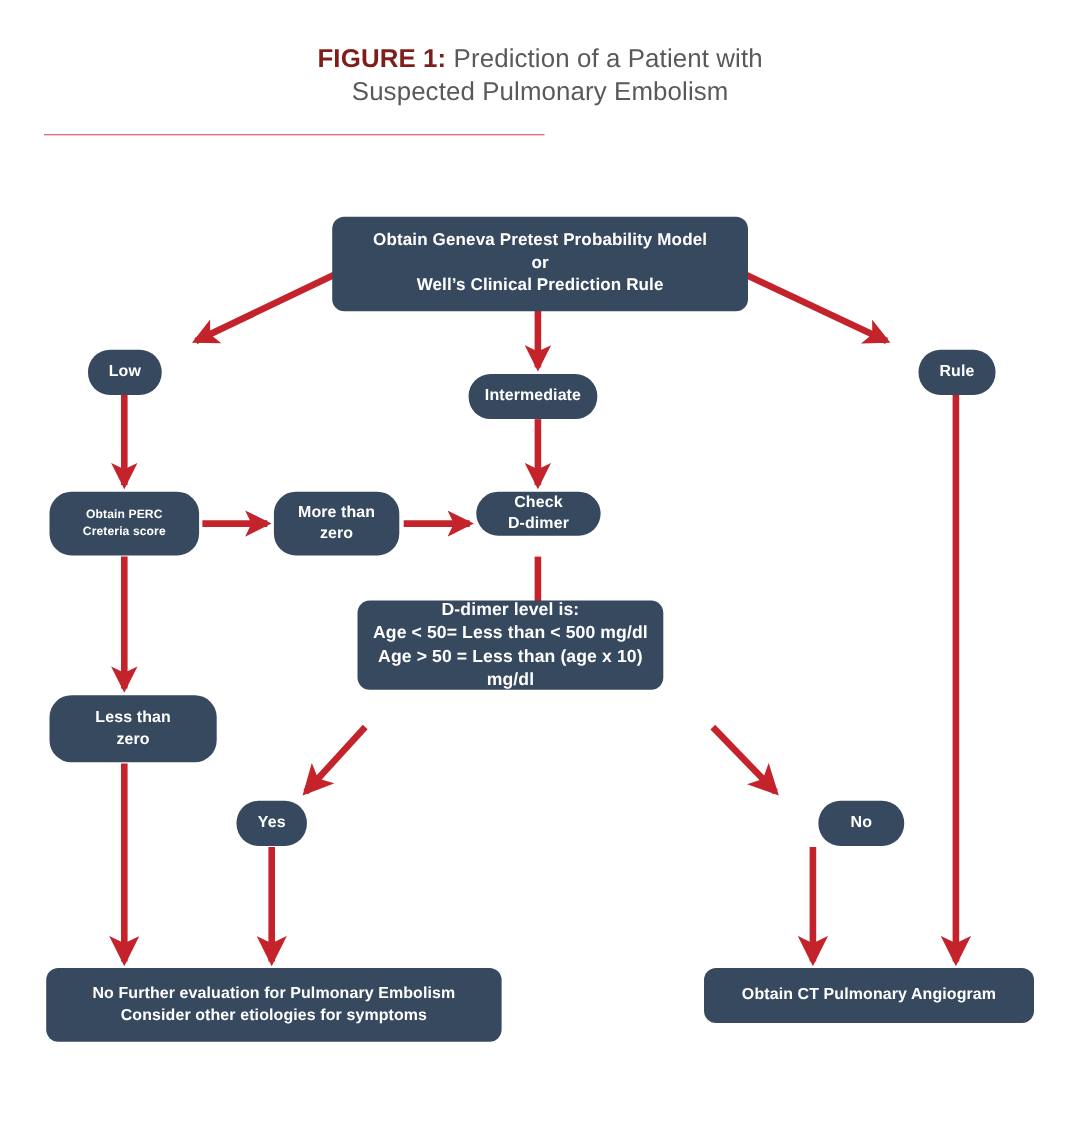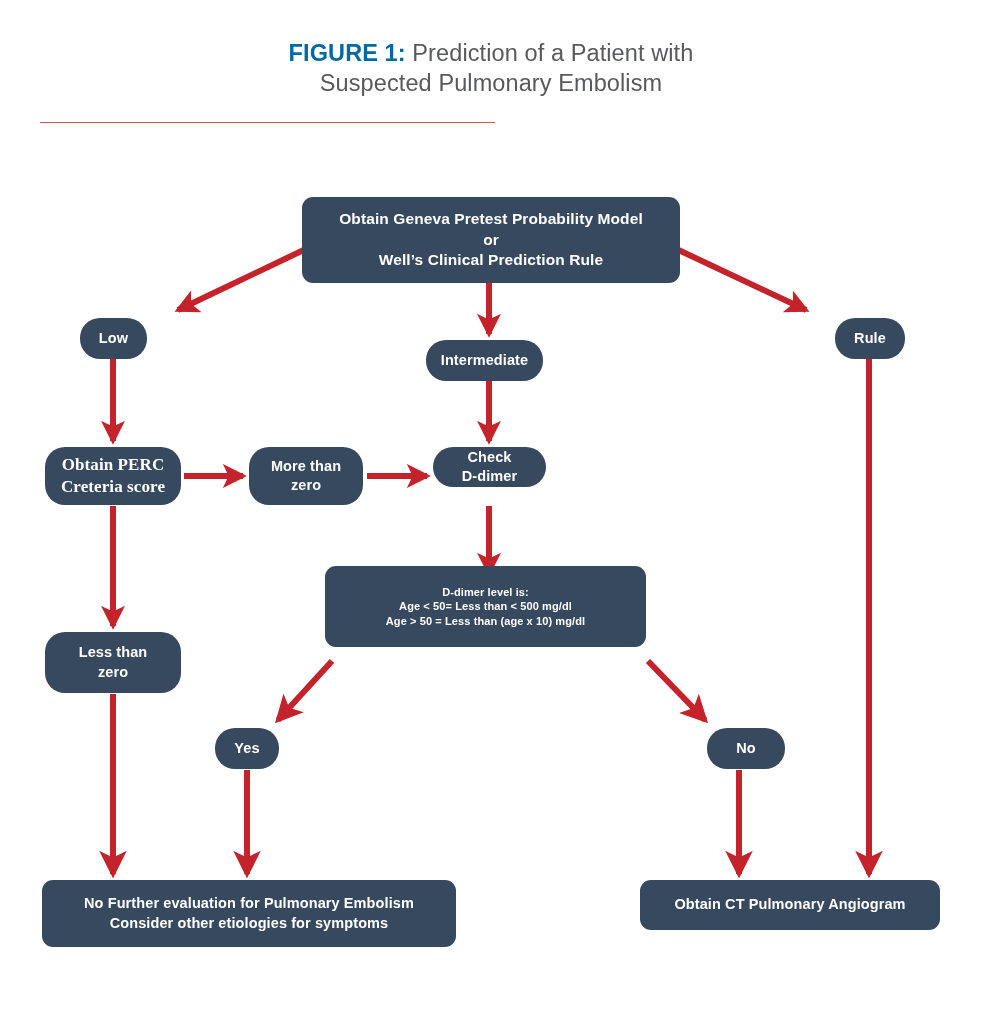--- a/index.html
+++ b/index.html
@@ -25,21 +25,21 @@
     text-align: center;
   }
   .title-line {
     font-size: 23.5px;
     line-height: 30px;
     color: #58595B;
     font-weight: 400;
     letter-spacing: 0.1px;
   }
   .title-figure {
-    color: #0369a1;
+    color: #7f1d1d;
     font-weight: 700;
   }
   #title-rule {
     position: absolute;
     left: 40px;
     top: 122px;
     width: 455px;
     height: 1px;
     background: #D6534F;
   }
@@ -78,27 +78,27 @@
   .node .node-text {
     display: block;
     white-space: pre-line;
     line-height: 1.32;
   }
 
   .n-root      { left: 302px; top: 161px; width: 378px; height: 86px;  font-size: 15.5px; border-radius: 11px; margin-top: 36px; }
   .n-low       { left: 80px;  top: 318px; width: 67px;  height: 41px;  font-size: 14.5px; }
   .n-interm    { left: 426px; top: 340px; width: 117px; height: 41px;  font-size: 14.5px; }
   .n-high      { left: 835px; top: 318px; width: 70px;  height: 41px;  font-size: 14.5px; }
-  .n-perc      { left: 45px;  top: 447px; width: 136px; height: 58px;  font-size: 17px; font-family: Liberation Serif, serif; }
+  .n-perc      { left: 45px;  top: 447px; width: 136px; height: 58px;  font-size: 11px; }
   .n-morezero  { left: 249px; top: 447px; width: 114px; height: 58px;  font-size: 14.5px; justify-content: center; }
   .n-checkdd   { left: 433px; top: 447px; width: 113px; height: 40px;  font-size: 14.5px; }
-  .n-ddlevel   { left: 325px; top: 566px; width: 321px; height: 81px;  font-size: 11px; border-radius: 11px; }
-  .n-lesszero  { left: 45px;  top: 632px; width: 136px; height: 61px;  font-size: 14.5px; }
+  .n-ddlevel   { left: 325px; top: 546px; width: 278px; height: 81px;  font-size: 16px; border-radius: 11px; }
+  .n-lesszero  { left: 45px;  top: 632px; width: 152px; height: 61px;  font-size: 14.5px; }
   .n-yes       { left: 215px; top: 728px; width: 64px;  height: 41px;  font-size: 14.5px; }
-  .n-no        { left: 707px; top: 728px; width: 78px;  height: 41px;  font-size: 14.5px; }
+  .n-no        { left: 744px; top: 728px; width: 78px;  height: 41px;  font-size: 14.5px; }
   .n-nofurther { left: 42px;  top: 880px; width: 414px; height: 67px;  font-size: 14.5px; border-radius: 11px; }
   .n-ctpa      { left: 640px; top: 880px; width: 300px; height: 50px;  font-size: 14.5px; border-radius: 11px; }
 </style>
 </head>
 <body>
 
 <div id="title-block">
   <div class="title-line"><span class="title-figure">FIGURE 1:</span><span> Prediction of a Patient with</span></div>
   <div class="title-line">Suspected Pulmonary Embolism</div>
 </div>

